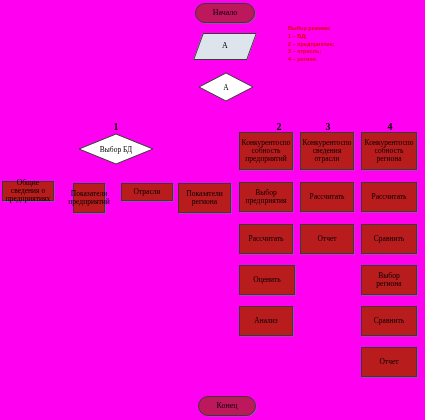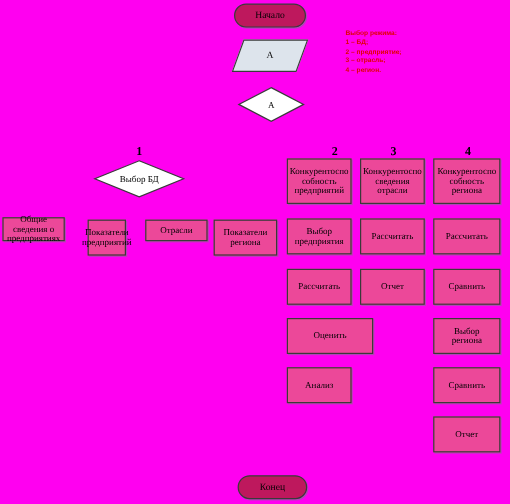--- a/index.html
+++ b/index.html
@@ -35,21 +35,21 @@
   .terminator {
     background: #be185d;
     border: 1px solid #3a3a3a;
     border-radius: 14px;
     font-size: 8px;
     box-shadow: 1px 1px 0 rgba(120,120,140,.55);
   }
 
   
   .box {
-    background: #ec4899;
+    background: #b91c1c;
     border: 1px solid #3a3a3a;
     font-size: 7.5px;
     padding: 1px 12px;
     box-shadow: 1px 1px 0 rgba(120,120,140,.55);
   }
 
   
   .parallelogram {
     background: #dde4ec;
     border: 1px solid #3a3a3a;
@@ -159,21 +159,21 @@
 
   <div class="node box" style="left:239px; top:132px; width:54px; height:38px;">
     <span>Конкурентоспо собность предприятий</span>
   </div>
   <div class="node box" style="left:239px; top:182px; width:54px; height:30px;justify-content:center;">
     <span>Выбор предприятия</span>
   </div>
   <div class="node box" style="left:239px; top:224px; width:54px; height:30px;">
     <span>Рассчитать</span>
   </div>
-  <div class="node box" style="left:239px; top:265px; width:72px; height:30px;">
+  <div class="node box" style="left:239px; top:265px; width:56px; height:30px;">
     <span>Оценить</span>
   </div>
   <div class="node box" style="left:239px; top:306px; width:54px; height:30px;text-align:center;">
     <span>Анализ</span>
   </div>
 
   <div class="col-num" style="left:316px; top:121px; width:24px;">3</div>
 
   <div class="node box" style="left:300px; top:132px; width:54px; height:38px;">
     <span>Конкурентоспо сведения отрасли</span>

